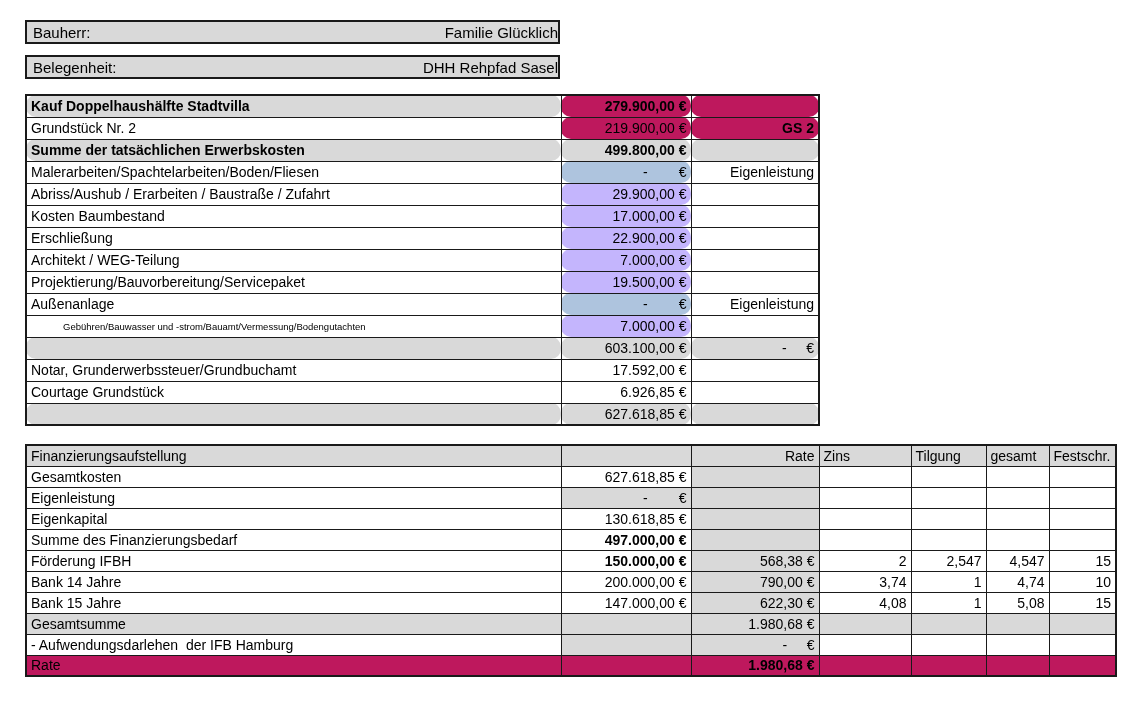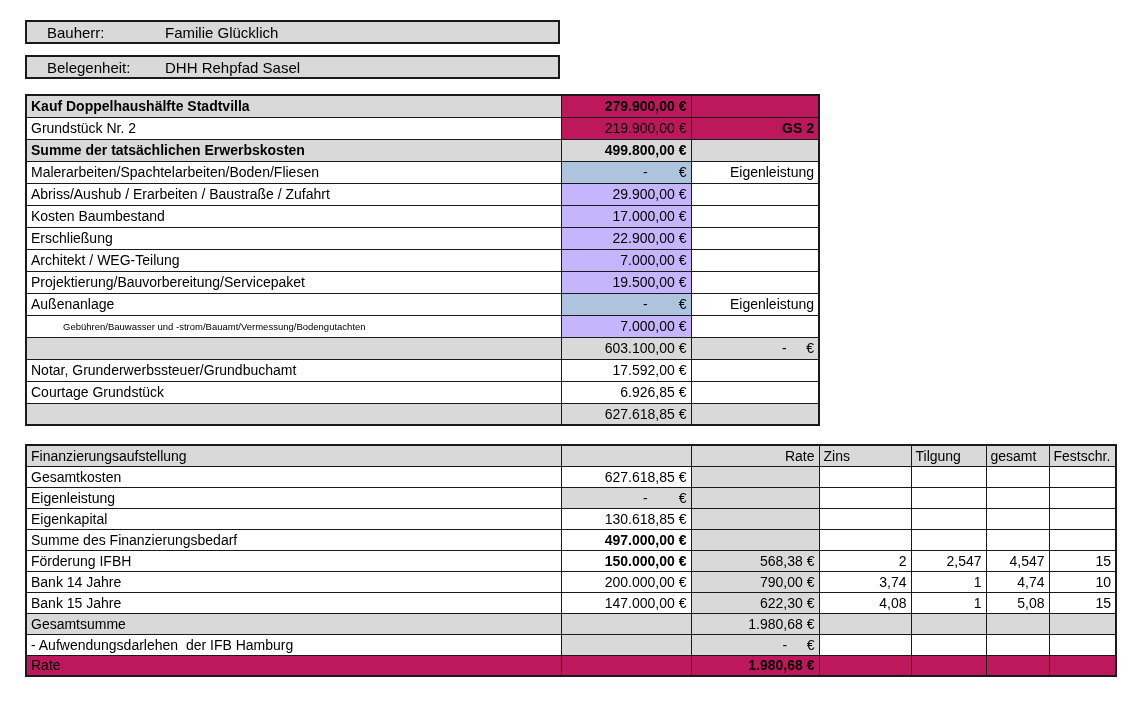--- a/index.html
+++ b/index.html
@@ -8,43 +8,43 @@
     font-family:"Liberation Sans","DejaVu Sans",sans-serif;
     color:#000;
   }
   
   .hdr-box{
     position:absolute;left:25px;width:535px;height:24px;
     background:#d9d9d9;border:2px solid #1a1a1a;
     display:flex;align-items:center;font-size:15px;
     box-sizing:border-box;
   }
-  .hdr-label{display:inline-block;width:118px;padding-left:20px;flex:0 0 auto;}
-  .hdr-value{flex:1;}
+  .hdr-label{display:inline-block;width:118px;padding-left:6px;flex:0 0 auto;}
+  .hdr-value{flex:1;text-align:right;}
   #bauherr-box{top:20px;}
   #belegenheit-box{top:55px;}
 
   
   table{
     border-collapse:collapse;table-layout:fixed;
     position:absolute;left:25px;
     border:2px solid #1a1a1a;
     font-size:14px;
   }
   #cost-table{top:94px;width:793px;}
   #fin-table{top:444px;width:1090px;}
   td{
     border:1px solid #1a1a1a;
     padding:0 4px;
     overflow:hidden;
     white-space:pre;
     vertical-align:middle;
     box-sizing:border-box;
   }
-  #cost-table td{height:22px;}
+  #cost-table td{height:22px;border-radius:10px;}
   #fin-table td{height:21px;}
   .bg-grey{background:#d9d9d9;}
   .bg-orange{background:#be185d;}
   .bg-green{background:#c4b5fd;}
   .bg-blue{background:#aec4de;}
   .b{font-weight:bold;}
   .r{text-align:right;}
   .sm{font-size:9.5px;padding-left:36px;}
 </style>
 </head>

